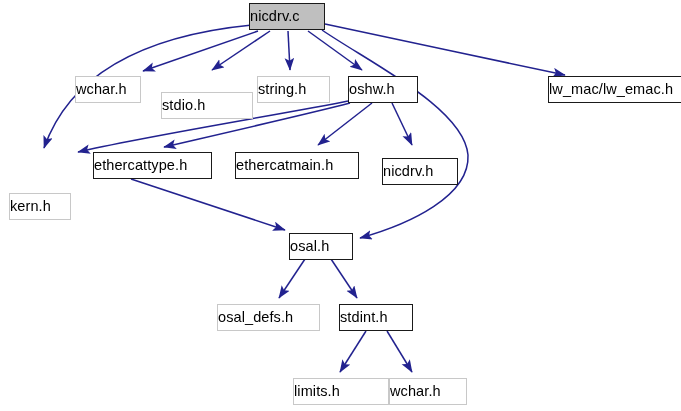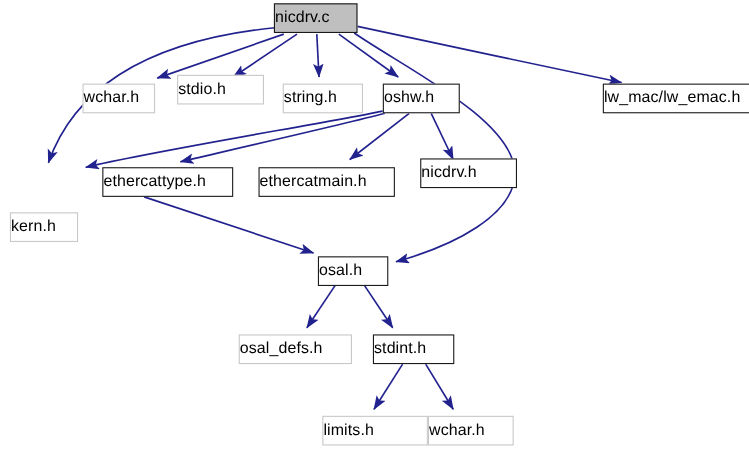--- a/index.html
+++ b/index.html
@@ -78,42 +78,42 @@
       </g>
   </svg>
 
   <div id="node-layer">
       <div class="node current" style="left: 249px; top: 3px; width: 76px; height: 27px;">
         <span class="node-label">nicdrv.c</span>
       </div>
       <div class="node " style="left: 75px; top: 76px; width: 66px; height: 27px;">
         <span class="node-label">wchar.h</span>
       </div>
-      <div class="node " style="left: 161px; top: 68px; width: 79px; height: 27px;">
+      <div class="node " style="left: 161px; top: 92px; width: 92px; height: 27px;">
         <span class="node-label">stdio.h</span>
       </div>
       <div class="node " style="left: 257px; top: 76px; width: 73px; height: 27px;">
         <span class="node-label">string.h</span>
       </div>
       <div class="node strong" style="left: 348px; top: 76px; width: 70px; height: 27px;">
         <span class="node-label">oshw.h</span>
       </div>
       <div class="node strong" style="left: 548px; top: 76px; width: 148px; height: 27px;">
         <span class="node-label">lw_mac/lw_emac.h</span>
       </div>
       <div class="node " style="left: 9px; top: 152px; width: 62px; height: 27px; margin-top: 41px;">
         <span class="node-label">kern.h</span>
       </div>
       <div class="node strong" style="left: 93px; top: 152px; width: 119px; height: 27px;">
         <span class="node-label">ethercattype.h</span>
       </div>
       <div class="node strong" style="left: 235px; top: 152px; width: 124px; height: 27px;">
         <span class="node-label">ethercatmain.h</span>
       </div>
-      <div class="node strong" style="left: 382px; top: 144px; width: 88px; height: 27px;">
+      <div class="node strong" style="left: 382px; top: 158px; width: 76px; height: 27px;">
         <span class="node-label">nicdrv.h</span>
       </div>
       <div class="node strong" style="left: 289px; top: 233px; width: 64px; height: 27px;">
         <span class="node-label">osal.h</span>
       </div>
       <div class="node " style="left: 217px; top: 304px; width: 103px; height: 27px;">
         <span class="node-label">osal_defs.h</span>
       </div>
       <div class="node strong" style="left: 339px; top: 304px; width: 74px; height: 27px;">
         <span class="node-label">stdint.h</span>

